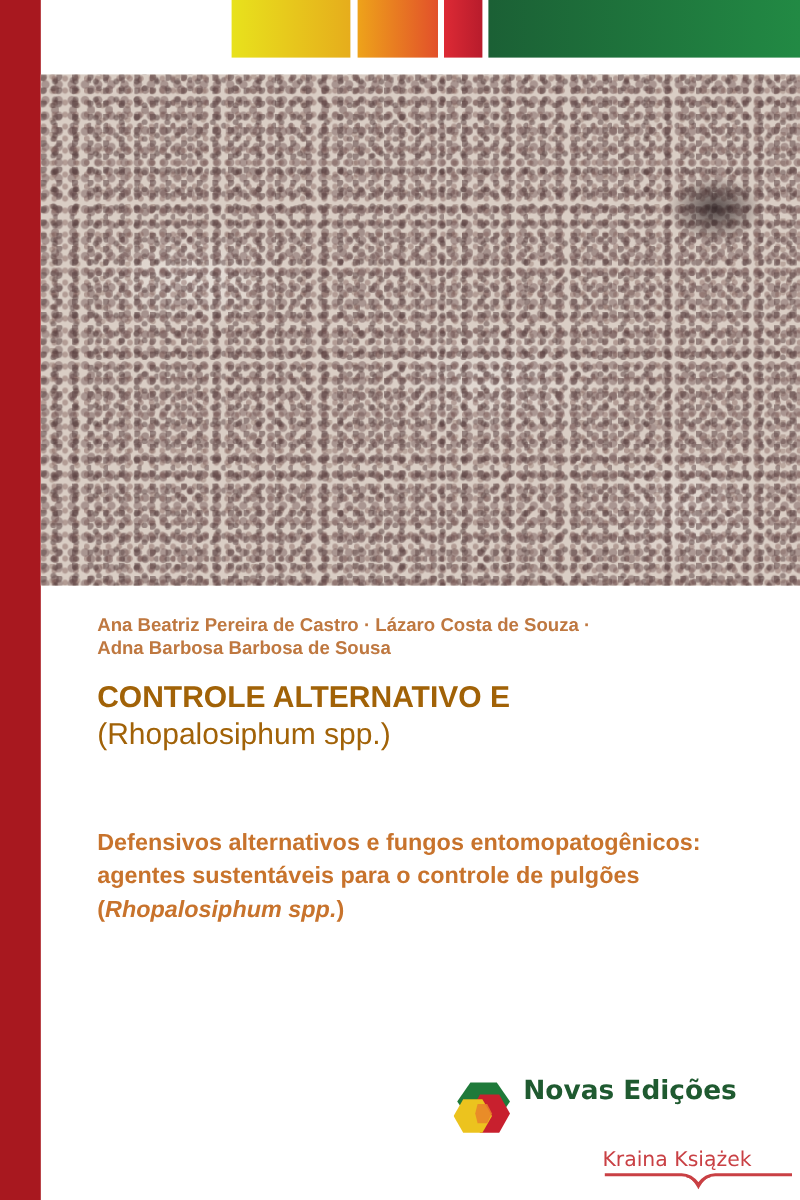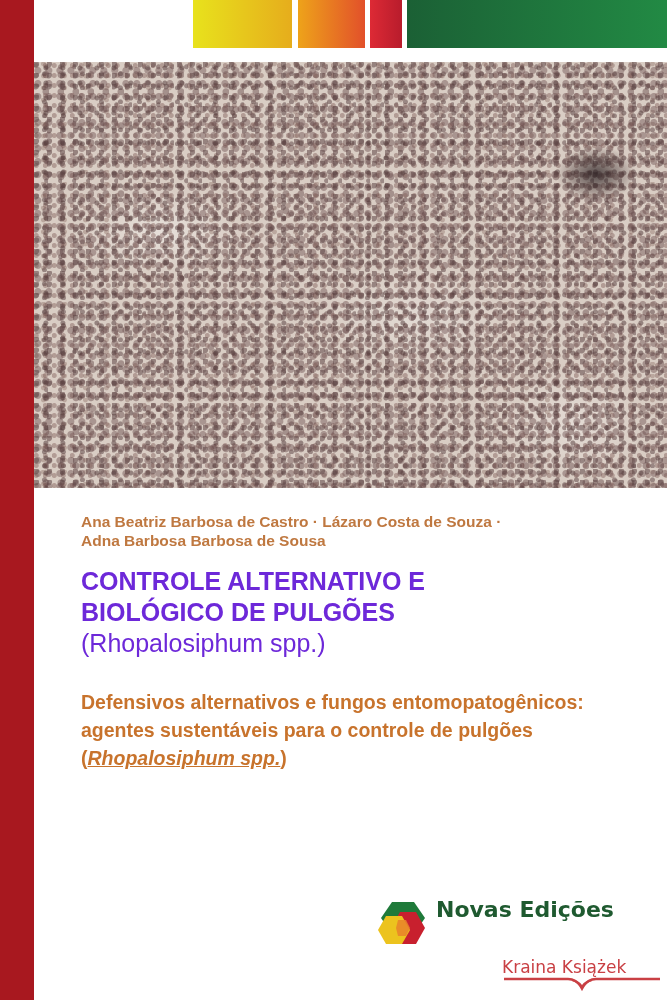--- a/index.html
+++ b/index.html
@@ -36,29 +36,29 @@
       background-size: 100% 100%, 13px 11px, 17px 15px, 11px 13px, 19px 14px, 9px 10px, 15px 17px, 21px 12px, 14px 19px, 100% 100%, 100% 100%, 100% 100%;
     }
 
     .authors {
       position: absolute; left: 81px; top: 512px; width: 560px;
       color: #bf7840; font-weight: bold; font-size: 15.5px; line-height: 19px;
     }
 
     .title {
       position: absolute; left: 81px; top: 566px; width: 560px;
-      color: #6d28d9; font-weight: bold; font-size: 25px; line-height: 31px;
+      color: #a16207; font-weight: bold; font-size: 25px; line-height: 31px;
     }
     .title .title-italic { font-weight: normal; display: block; }
 
     .subtitle {
       position: absolute; left: 81px; top: 688px; width: 540px;
       color: #c8732c; font-weight: bold; font-size: 19.5px; line-height: 28px;
     }
-    .subtitle .it { font-style: italic; text-decoration: underline; }
+    .subtitle .it { font-style: italic; }
 
     .publisher {
       position: absolute; left: 378px; top: 896px; height: 60px; width: 260px;
     }
     .publisher-logo { position: absolute; left: 0; top: 2px; width: 52px; height: 52px; }
     .publisher-name {
       position: absolute; left: 58px; top: 2px;
       color: #1f5a30; font-size: 22px; line-height: 24px;
       font-family: "DejaVu Sans", sans-serif;
       font-weight: bold;
@@ -80,27 +80,26 @@
 <div class="spine"></div>
 
 <div class="bar bar-yellow"></div>
 <div class="bar bar-orange"></div>
 <div class="bar bar-red"></div>
 <div class="bar bar-green"></div>
 
 <div class="cover-image"></div>
 
 <div class="authors">
-  <div>Ana Beatriz Barbosa de Castro · Lázaro Costa de Souza ·</div>
+  <div>Ana Beatriz Pereira de Castro · Lázaro Costa de Souza ·</div>
   <div>Adna Barbosa Barbosa de Sousa</div>
 </div>
 
 <div class="title">
   <div>CONTROLE ALTERNATIVO E</div>
-  <div>BIOLÓGICO DE PULGÕES</div>
   <span class="title-italic">(Rhopalosiphum spp.)</span>
 </div>
 
 <div class="subtitle"><span>Defensivos alternativos e fungos entomopatogênicos: agentes sustentáveis para o controle de pulgões (</span><span class="it">Rhopalosiphum spp.</span><span>)</span></div>
 
 <div class="publisher">
   <svg class="publisher-logo" viewBox="0 0 52 52">
     <polygon points="14,4 36,4 47,20 36,36 14,36 3,20" fill="#1f7a3a"></polygon>
     <polygon points="22,14 38,14 47,30 38,46 22,46 13,30" fill="#c8202e"></polygon>
     <polygon points="6,18 22,18 30,32 22,46 6,46 -2,32" fill="#ecc31e" transform="translate(2,0)"></polygon>

